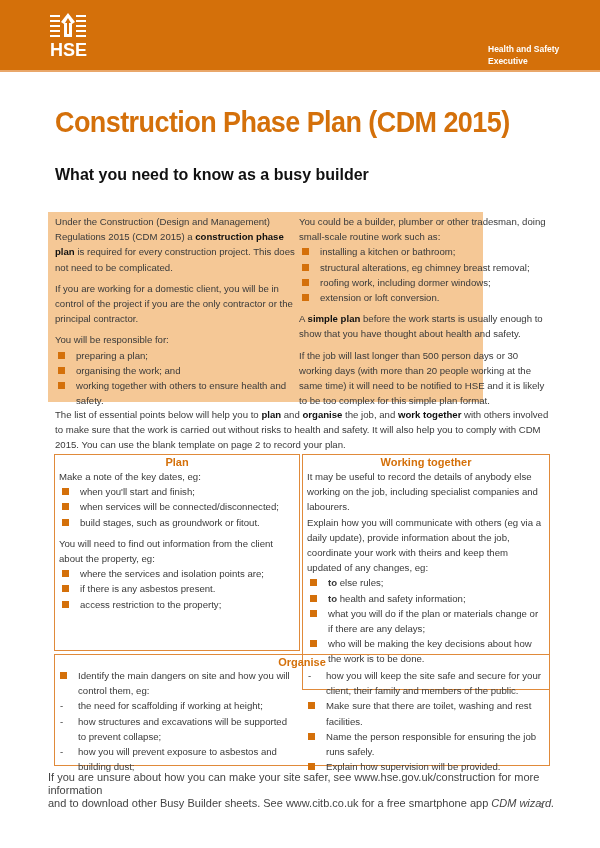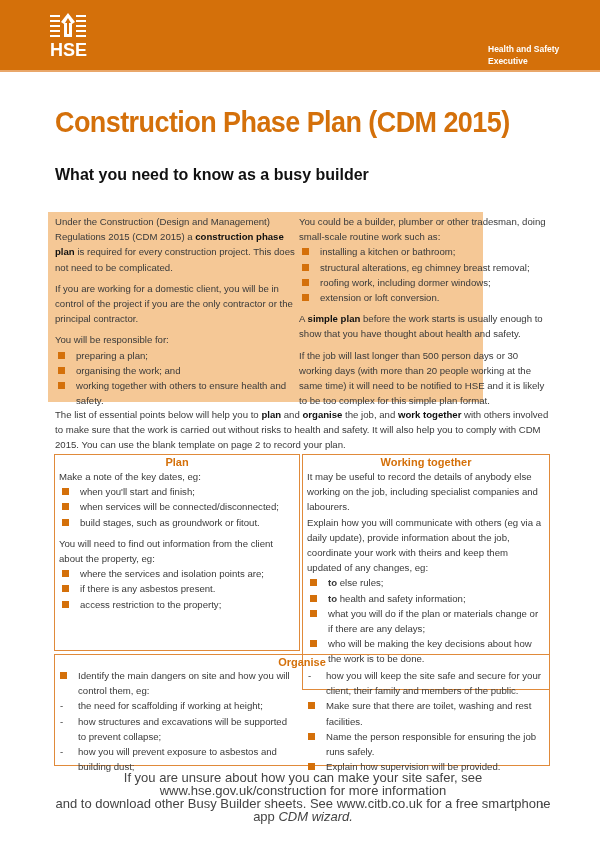--- a/index.html
+++ b/index.html
@@ -19,21 +19,21 @@
   ul.sq { list-style: none; }
   ul.sq li { position: relative; padding-left: 21px; }
   ul.sq li::before { content: ""; position: absolute; left: 3px; top: 4px; width: 7px; height: 7px; background: #d4700a; }
   ul.dash li.dash::before { content: "-"; background: none; width: auto; height: auto; top: 0; left: 3px; color: #333; }
   .lead { position: absolute; left: 55px; top: 407px; width: 500px; font-size: 9.6px; line-height: 15.2px; color: #3a3a3a; }
   .lead b { color: #111; }
   .panel { position: absolute; border: 1.5px solid #e08a3a; }
   .panel-title { color: #d4700a; font-weight: bold; font-size: 11px; text-align: center; line-height: 14px; }
   .panel .body { font-size: 9.6px; line-height: 15.2px; color: #3a3a3a; }
   .panel .body p { }
-  .footer { position: absolute; left: 48px; top: 771px; width: 510px; text-align: center; font-size: 13px; line-height: 13px; color: #444; }
+  .footer { position: absolute; left: 48px; top: 771px; width: 510px; text-align: left; font-size: 11px; line-height: 13px; color: #444; }
   .pagenum { position: absolute; left: 540px; top: 802px; font-size: 7px; color: #444; }
 </style>
 </head>
 <body>
 
 <div class="header">
   <div class="logo">
     <div class="bars">
       <div class="bar" style="left:0;top:3px;width:10px"></div>
       <div class="bar" style="left:0;top:8px;width:10px"></div>

